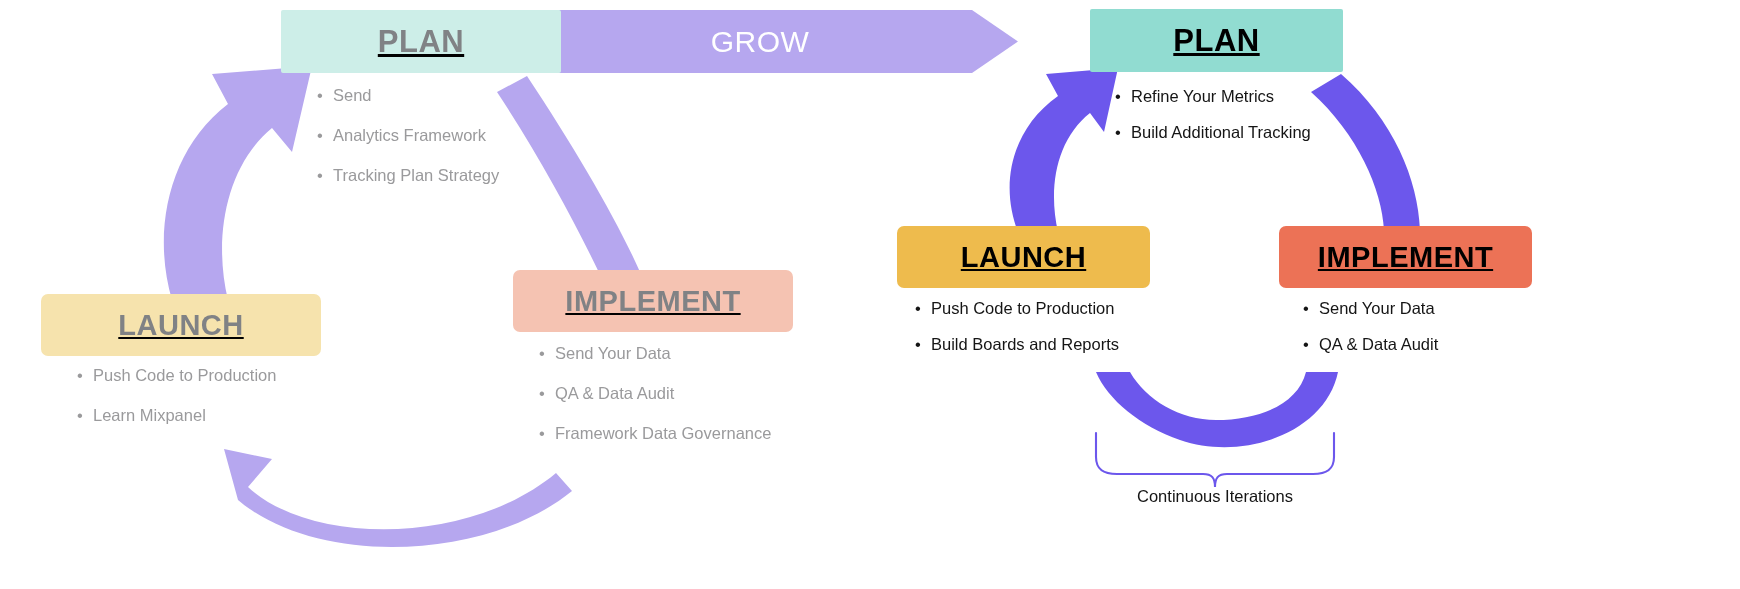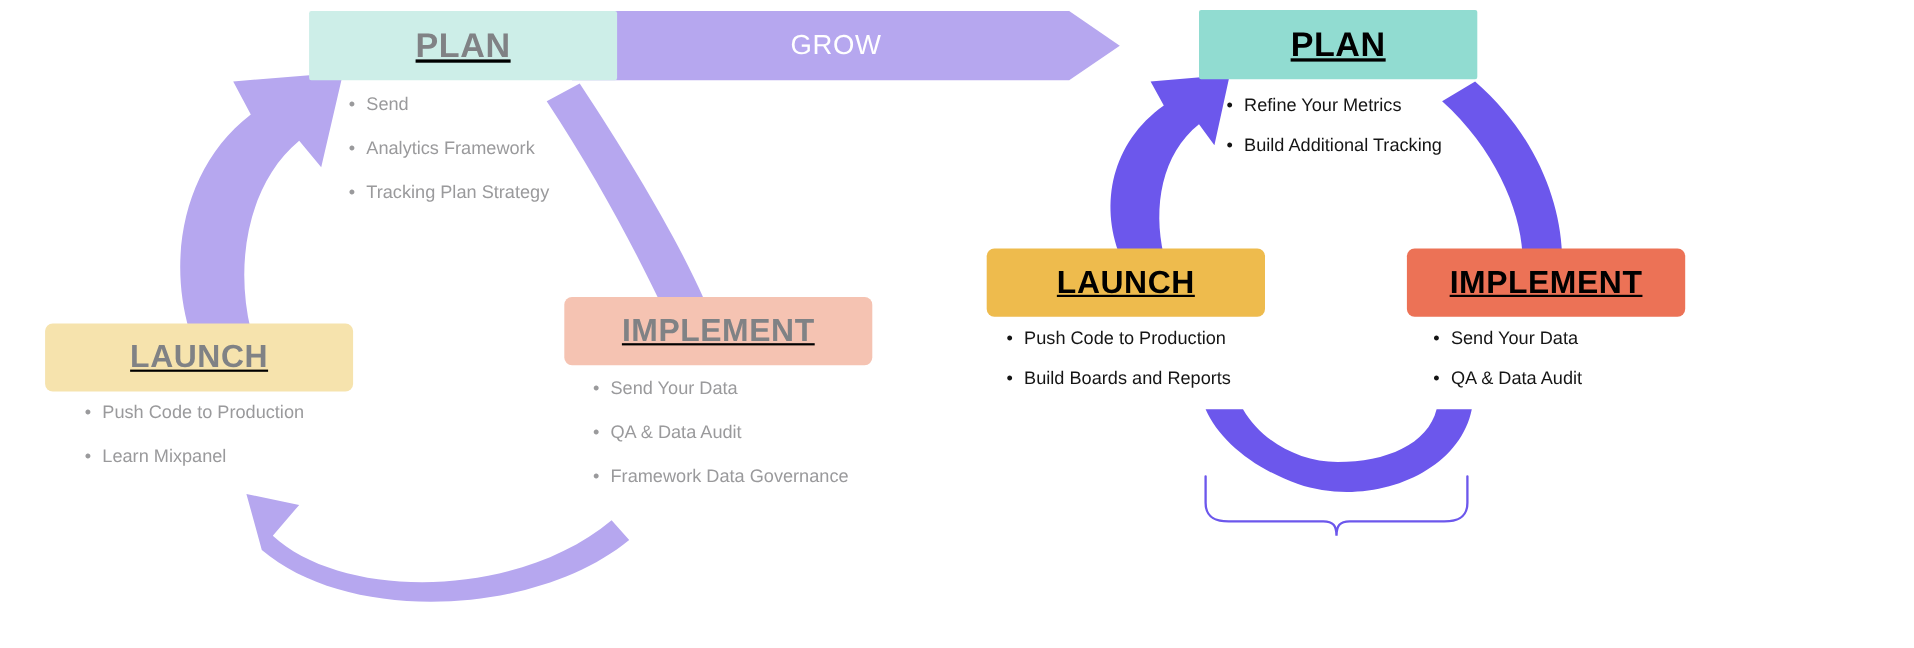--- a/index.html
+++ b/index.html
@@ -68,21 +68,21 @@
   
   #implement-right{left:1279px;top:226px;}
   #implement-right .node-head{width:253px;height:62px;background:#ec7256;font-size:29px;border-radius:7px;}
   #implement-right .bullets{left:24px;top:73px;font-size:16.5px;}
   #implement-right .bullets li{margin-bottom:17px;}
 
   
   #grow-label{
     position:absolute;left:530px;top:10px;width:460px;height:63px;
     display:flex;align-items:center;justify-content:center;
-    color:#ffffff;font-size:25px;font-weight:normal;letter-spacing:.5px;
+    color:#ffffff;font-size:30px;font-weight:normal;letter-spacing:.5px;
     pointer-events:none;
   }
 
   
   #iterations-caption{
     position:absolute;left:1085px;top:487px;width:260px;
     text-align:center;font-size:16.5px;color:#151515;
   }
 </style>
 </head>
@@ -238,14 +238,15 @@
         <span class="dot">•</span>
         <span>Send Your Data</span>
       </li>
       <li>
         <span class="dot">•</span>
         <span>QA &amp; Data Audit</span>
       </li>
     </ul>
   </div>
 
+  <div id="iterations-caption">Continuous Iterations</div>
 
 </div>
 
 </body></html>

